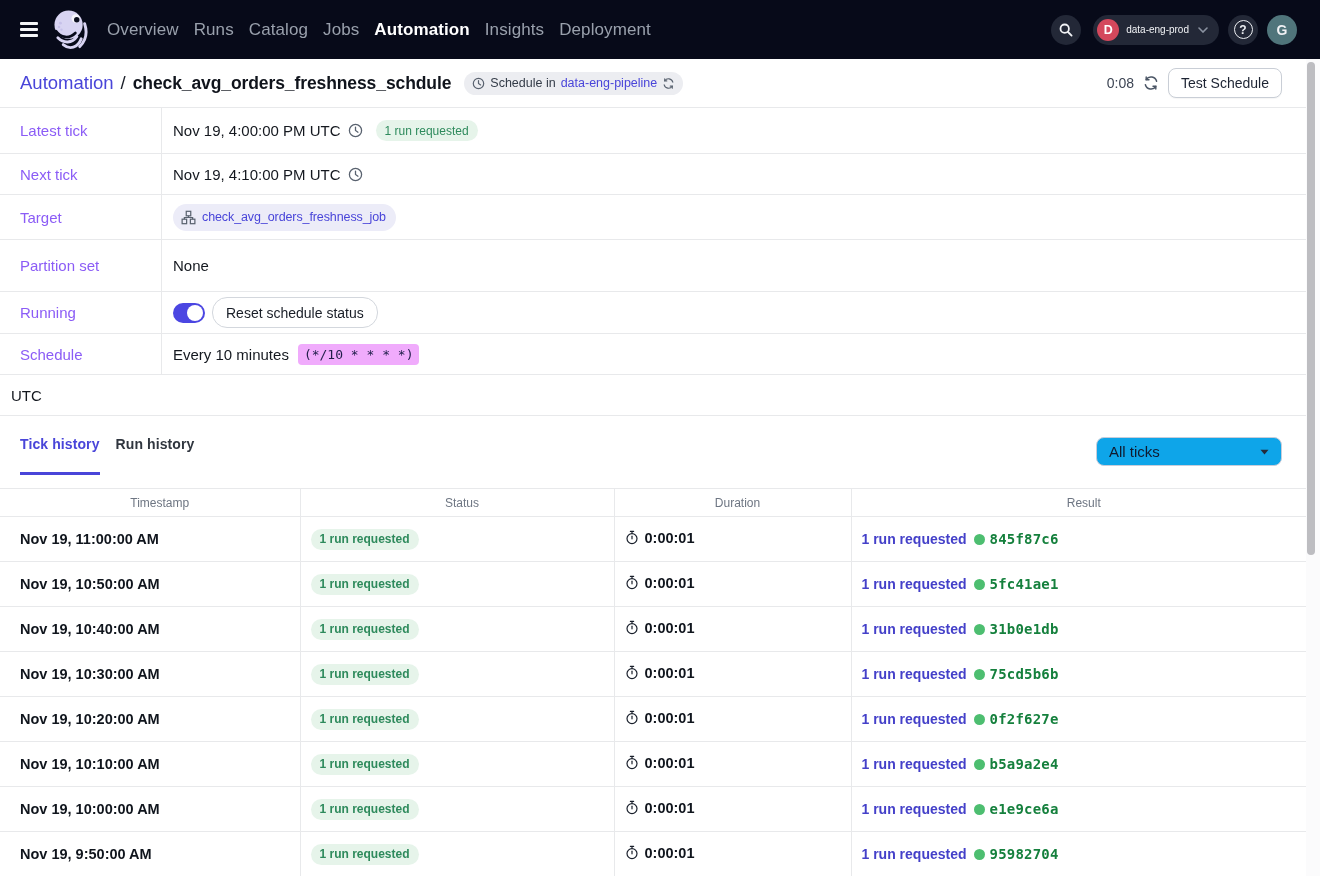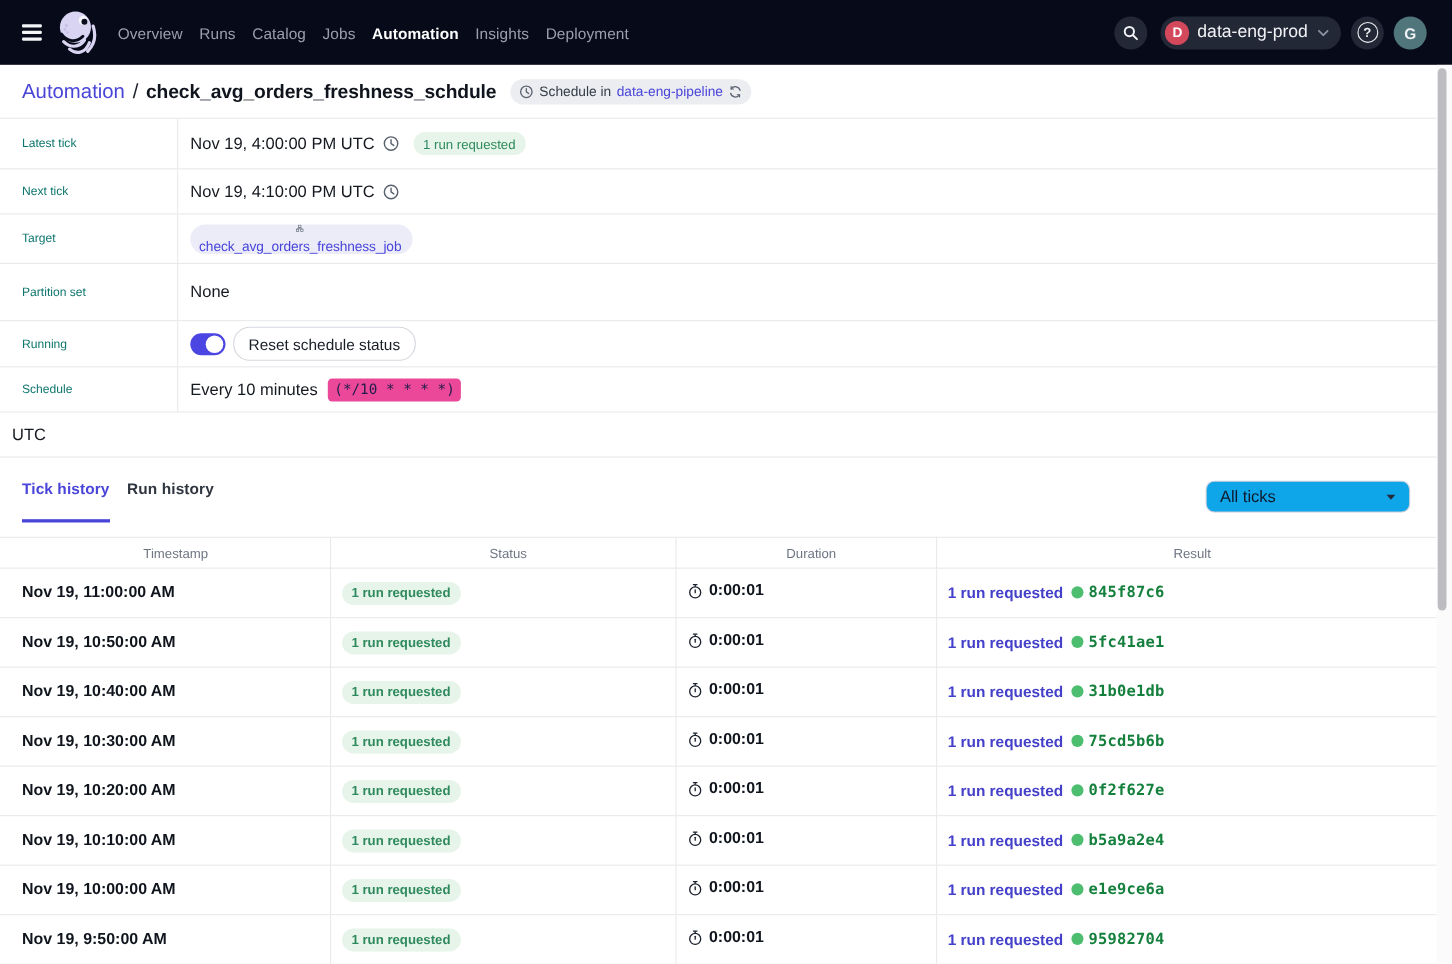--- a/index.html
+++ b/index.html
@@ -25,21 +25,21 @@
     background: #070a19;
     display: flex;
     align-items: center;
     padding: 0 23px 0 20px;
   }
   .hamburger { width: 18px; display: flex; flex-direction: column; gap: 3.5px; margin-right: 15px; cursor: pointer; }
   .hamburger span { display: block; height: 2.4px; background: #f4f5f7; border-radius: 1px; }
   .logo { width: 37px; height: 45px; margin-right: 17px; margin-top: 3px; flex: 0 0 auto; }
   .nav-links { display: flex; align-items: center; gap: 15px; }
   .nav-link {
-    font-size: 14px;
+    font-size: 17px;
     color: var(--nav-link);
     font-weight: 500;
     text-decoration: none;
     cursor: pointer;
     letter-spacing: .1px;
   }
   .nav-link.is-active { color: #ffffff; font-weight: 700; }
   .nav-right { margin-left: auto; display: flex; align-items: center; gap: 9px; }
   .nav-right .env-pill { margin-left: 3px; margin-right: 0; }
   .nav-circle {
@@ -53,21 +53,21 @@
     background: var(--nav-chip);
     display: flex; align-items: center;
     padding: 0 11px 0 4px; gap: 7px; cursor: pointer;
   }
   .env-initial {
     width: 22px; height: 22px; border-radius: 50%;
     background: #d4485c; color: #fff;
     font-size: 12.5px; font-weight: 700;
     display: flex; align-items: center; justify-content: center;
   }
-  .env-name { color: #f2f3f6; font-size: 16px; font-weight: 500; }
+  .env-name { color: #f2f3f6; font-size: 10px; font-weight: 500; }
   .env-caret { color: #8b92a1; margin-left: 2px; }
   .help-ring {
     width: 19px; height: 19px; border-radius: 50%;
     border: 1.6px solid #eceef2;
     display: flex; align-items: center; justify-content: center;
     font-size: 12px; font-weight: 700; color: #eceef2;
   }
   .avatar { background: #50757b; font-size: 14px; font-weight: 600; }
 
   
@@ -112,21 +112,21 @@
   .prop-row:nth-child(3) { height: 45px; }
   .prop-row:nth-child(4) { height: 52px; }
   .prop-row:nth-child(5) { height: 42px; }
   .prop-row:nth-child(6) { height: 41px; }
   .prop-row:nth-child(7) { height: 41px; }
   .prop-label {
     width: 162px; flex: 0 0 162px; align-self: stretch;
     display: flex; align-items: center;
     padding-left: 20px;
     border-right: 1px solid var(--border);
-    font-size: 11px; color: #0f766e;
+    font-size: 15px; color: #8b5cf6;
   }
   .prop-value {
     display: flex; align-items: center;
     padding-left: 11px;
     font-size: 15px; color: #14181f;
     gap: 7px;
   }
   .icon-gray { color: #59626f; display: flex; }
   .badge-green {
     background: #e6f4ea; color: #2e8a5c;
@@ -135,21 +135,20 @@
     padding: 0 9px; border-radius: 10.5px;
     margin-left: 6px;
     white-space: nowrap;
   }
   .job-chip {
     height: 27px; border-radius: 13.5px;
     background: #ececf8;
     display: flex; align-items: center; gap: 6px;
     padding: 0 10px 0 8px;
     cursor: pointer;
-    flex-direction: column;
   }
   .job-chip .job-name { color: var(--accent); font-size: 12.5px; letter-spacing: -0.1px; text-decoration: none; }
   .toggle {
     width: 32px; height: 20px; border-radius: 10px;
     background: #4b46e2; position: relative; cursor: pointer;
     flex: 0 0 auto;
   }
   .toggle::after {
     content: ""; position: absolute; right: 2px; top: 2px;
     width: 16px; height: 16px; border-radius: 50%; background: #fff;
@@ -157,21 +156,21 @@
   .reset-btn {
     height: 31px; padding: 0 13px;
     border: 1px solid #d3d7dd; border-radius: 15px;
     background: #fff; color: #191e27;
     font-size: 14px; font-family: inherit;
     cursor: pointer;
   }
   .cron-chip {
     font-family: "DejaVu Sans Mono", monospace;
     font-size: 13px; color: #1f1d49;
-    background: #ec4899; border-radius: 4px;
+    background: #f0abfc; border-radius: 4px;
     padding: 3px 6px; margin-left: 2px;
     white-space: nowrap;
   }
 
   
   .tabs-row {
     display: flex; align-items: flex-start;
     padding: 0 38px 0 20px;
     height: 72px;
   }
@@ -307,20 +306,32 @@
     </svg>
     <span>Schedule in</span>
     <a class="loc-link">data-eng-pipeline</a>
     <svg class="icon-gray" width="13" height="13" viewBox="0 0 16 16" fill="none" stroke="currentColor" stroke-width="1.4" stroke-linecap="round">
       <path d="M13.3 6.4 A5.6 5.6 0 0 0 3.3 4.6"></path>
       <path d="M3.3 2.2 V4.8 H5.9" stroke-width="1.3"></path>
       <path d="M2.7 9.6 A5.6 5.6 0 0 0 12.7 11.4"></path>
       <path d="M12.7 13.8 V11.2 H10.1" stroke-width="1.3"></path>
     </svg>
   </span>
+  <div class="head-right">
+    <span class="countdown">0:08</span>
+    <span class="refresh-btn">
+      <svg width="16" height="16" viewBox="0 0 16 16" fill="none" stroke="currentColor" stroke-width="1.5" stroke-linecap="round">
+        <path d="M13.6 6.3 A5.8 5.8 0 0 0 3.2 4.5"></path>
+        <path d="M3.2 1.9 V4.7 H6" stroke-width="1.4"></path>
+        <path d="M2.4 9.7 A5.8 5.8 0 0 0 12.8 11.5"></path>
+        <path d="M12.8 14.1 V11.3 H10" stroke-width="1.4"></path>
+      </svg>
+    </span>
+    <button class="test-btn">Test Schedule</button>
+  </div>
 </div>
 
 <section class="props">
 
   <div class="prop-row">
     <div class="prop-label">Latest tick</div>
     <div class="prop-value">
       <span>Nov 19, 4:00:00 PM UTC</span>
       <svg class="icon-gray" width="15" height="15" viewBox="0 0 14 14" fill="none" stroke="currentColor" stroke-width="1.2">
         <circle cx="7" cy="7" r="5.7"></circle>

